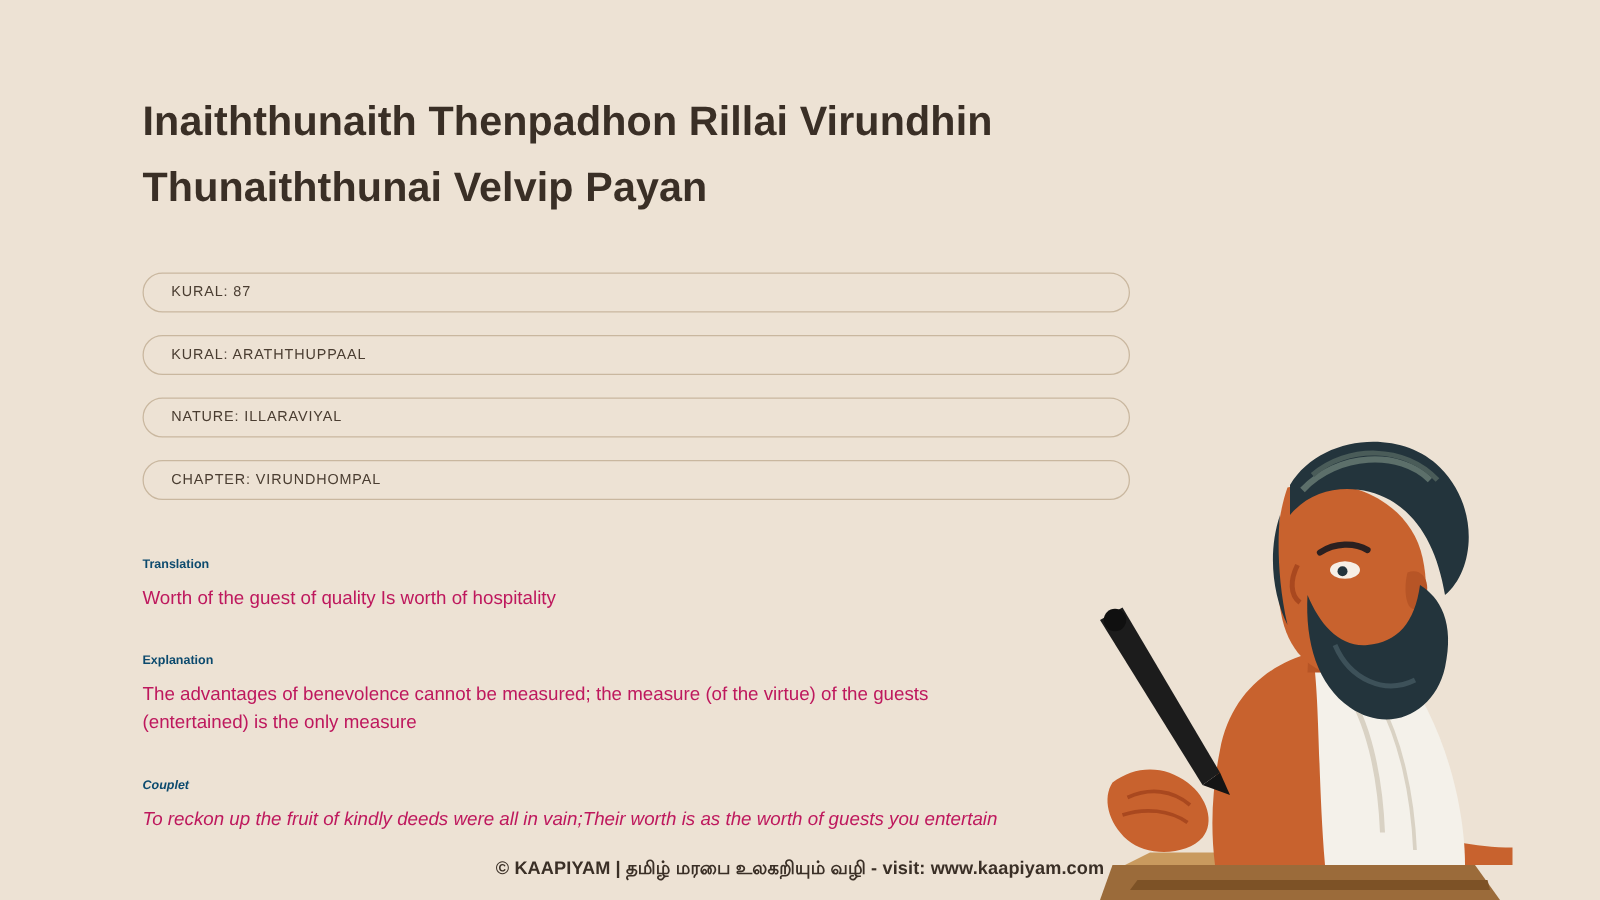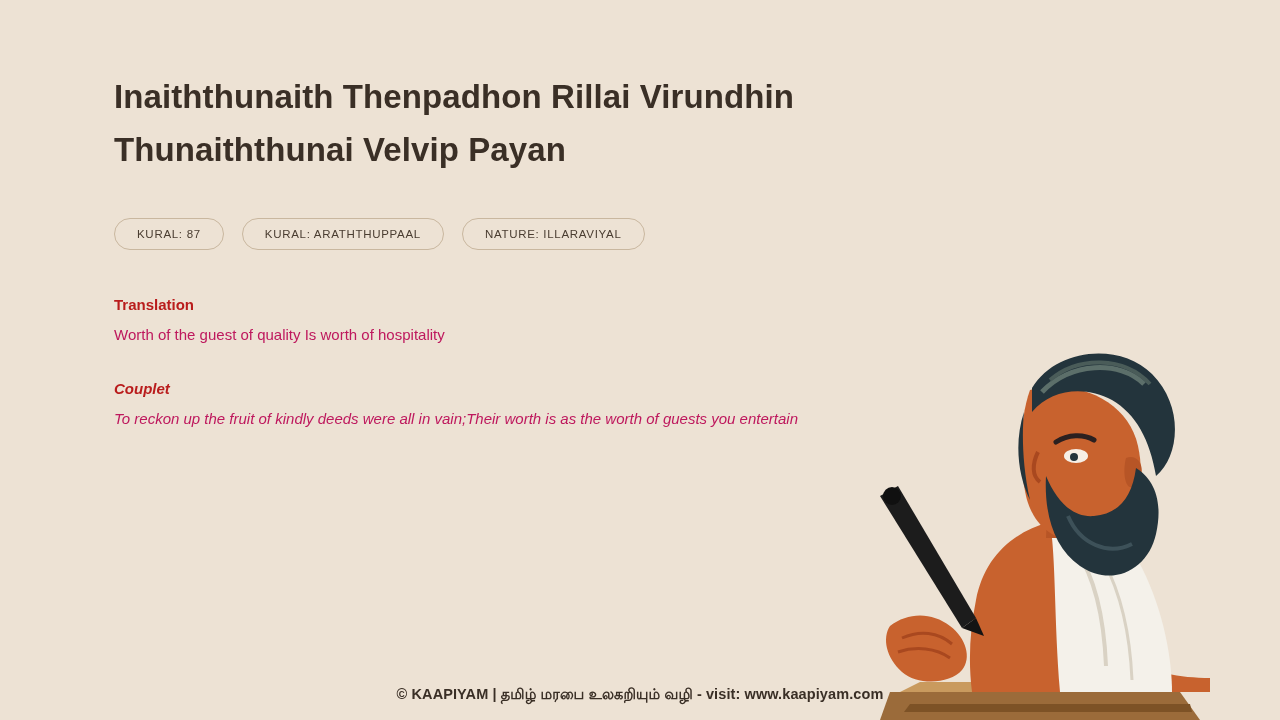--- a/index.html
+++ b/index.html
@@ -30,39 +30,40 @@
     line-height: 53px;
     font-weight: 700;
     color: #3a2f26;
     letter-spacing: 0.1px;
     margin: 0;
   }
   .tags {
     display: flex;
     gap: 18px;
     margin-top: 42px;
+    flex-direction: column;
   }
   .tag {
     border: 1px solid #c9b79f;
     border-radius: 999px;
     padding: 9px 22px;
     font-size: 11.5px;
     letter-spacing: 0.7px;
     color: #4a3d31;
     background: transparent;
     white-space: nowrap;
     font-weight: 400;
   }
   .section {
     margin-top: 30px;
   }
   .section-head {
-    font-size: 15px;
+    font-size: 10px;
     font-weight: 700;
-    color: #b91c1c;
+    color: #0c4a6e;
     margin: 0 0 11px 0;
   }
   .section-body {
     font-size: 15px;
     line-height: 22px;
     color: #be185d;
     margin: 0;
     max-width: 690px;
   }
   .sec-translation { margin-top: 46px; }
@@ -97,27 +98,32 @@
 <div class="page">
 
   <div class="content">
 
     <h1 class="title">Inaiththunaith Thenpadhon Rillai Virundhin Thunaiththunai Velvip Payan</h1>
 
     <div class="tags">
       <span class="tag">KURAL: 87</span>
       <span class="tag">KURAL: ARATHTHUPPAAL</span>
       <span class="tag">NATURE: ILLARAVIYAL</span>
+      <span class="tag">CHAPTER: VIRUNDHOMPAL</span>
     </div>
 
     <div class="section sec-translation">
       <h2 class="section-head">Translation</h2>
       <p class="section-body">Worth of the guest of quality Is worth of hospitality</p>
     </div>
 
+    <div class="section sec-explanation">
+      <h2 class="section-head">Explanation</h2>
+      <p class="section-body">The advantages of benevolence cannot be measured; the measure (of the virtue) of the guests (entertained) is the only measure</p>
+    </div>
 
     <div class="section sec-couplet">
       <h2 class="section-head">Couplet</h2>
       <p class="section-body">To reckon up the fruit of kindly deeds were all in vain;Their worth is as the worth of guests you entertain</p>
     </div>
 
   </div>
 
   <svg class="illustration" viewBox="0 0 400 420" aria-hidden="true">
 

